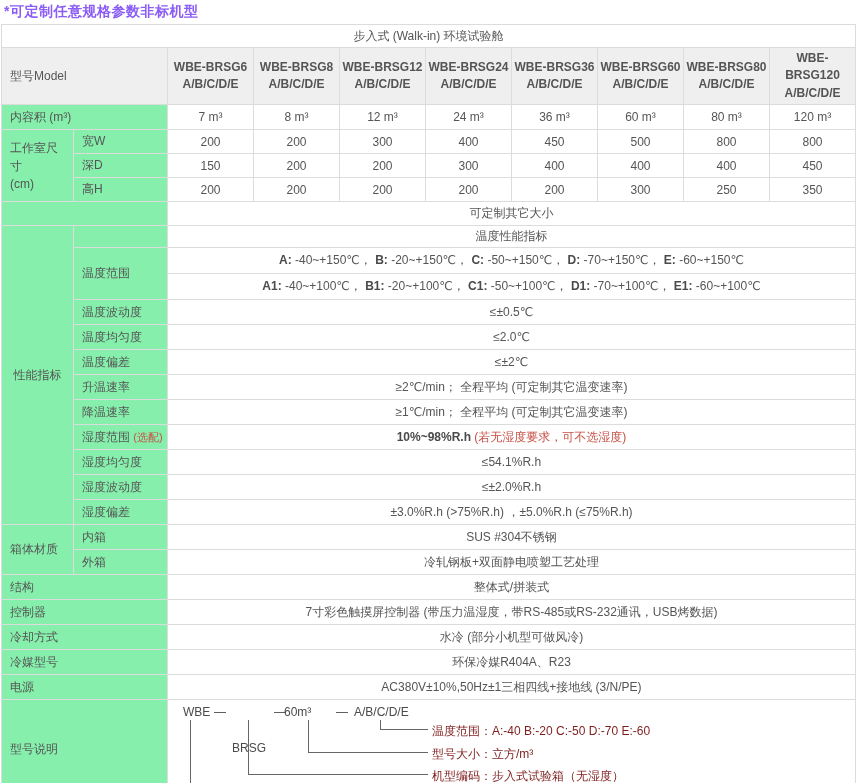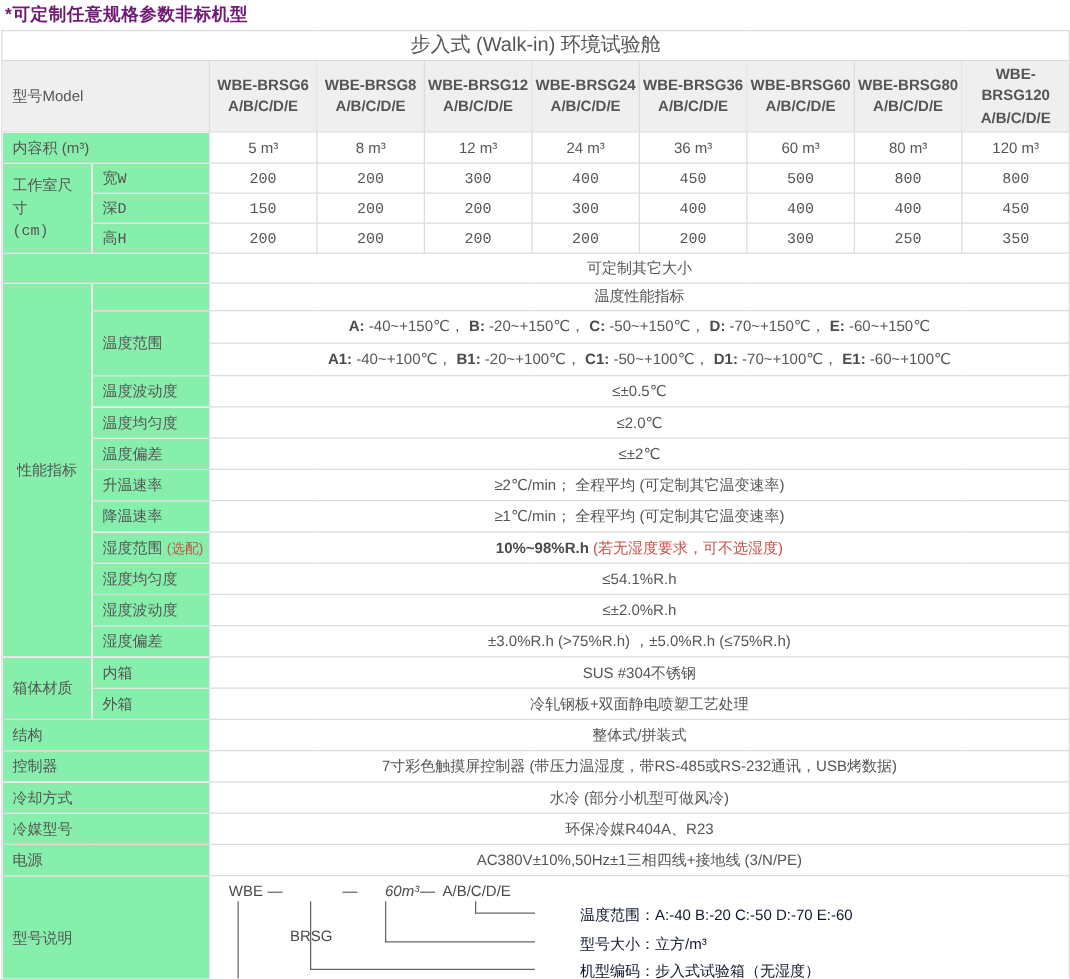--- a/index.html
+++ b/index.html
@@ -1,37 +1,37 @@
 <!DOCTYPE html>
 <html><head>
 <meta charset="utf-8">
 <style>
   * { box-sizing: border-box; }
   html,body { margin:0; padding:0; background:#fff; }
   body { font-family:"Liberation Sans","DejaVu Sans",sans-serif; color:#555; }
   .page { position:relative; width:856px; height:783px; background:#fff; overflow:hidden; }
-  .heading { position:absolute; top:3px; left:4px; font-size:14px; font-weight:bold; color:#701a75; letter-spacing:0.5px;text-align:center; }
+  .heading { position:absolute; top:3px; left:4px; font-size:14px; font-weight:bold; color:#8b5cf6; letter-spacing:0.5px;text-align:center; }
   table.spec { position:absolute; top:24px; left:1px; width:854px; border-collapse:collapse; table-layout:fixed; font-size:12px; }
   table.spec td { border:1px solid #dcdcdc; padding:1px 4px; color:#555; overflow:hidden; }
   .lab { background:#86efac; padding-left:8px !important; }
   .c { text-align:center; }
-  .title-cell { text-align:center; font-size:16px; color:#4f4f4f; background:#fff; }
+  .title-cell { text-align:center; font-size:12px; color:#4f4f4f; background:#fff; }
   .grayrow td { background:#efefef; }
   .mhead { font-weight:bold; color:#4a4a4a; line-height:1.45; padding:2px 1px !important; }
   .red { color:#c75046; }
   .bseg { font-weight:bold; color:#4a4a4a; }
   .smallred { color:#c75046; font-size:11px; }
   .h-title { height:23px; } .h-model { height:41px; } .h25 { height:25px; }
-  .h24 { height:24px;font-family:Liberation Mono, monospace; } .h22 { height:22px; } .h26 { height:26px; }
+  .h24 { height:24px; } .h22 { height:22px; } .h26 { height:26px; }
   .h-expl { height:100px; }
   .expl-cell { padding:0 !important; }
   .diagram { position:relative; width:100%; height:98px; font-size:12px; color:#4a4a4a; }
   .fpart { position:absolute; top:4px; white-space:nowrap; }
   .elbow { position:absolute; border-left:1px solid #666; border-bottom:1px solid #666; }
-  .note { position:absolute; left:264px; white-space:nowrap; color:#0f172a;margin-left:32px; }
+  .note { position:absolute; left:264px; white-space:nowrap; color:#7f1d1d; }
   .two-line { line-height:1.5; }
 </style>
 </head>
 <body>
 
 <div class="page">
   <div class="heading">*可定制任意规格参数非标机型</div>
 
   <table class="spec">
     <colgroup>
@@ -83,21 +83,21 @@
         <div>A/B/C/D/E</div>
       </td>
       <td class="c mhead">
         <div>WBE-BRSG120</div>
         <div>A/B/C/D/E</div>
       </td>
     </tr>
 
     <tr class="h25">
       <td colspan="2" class="lab">内容积 (m³)</td>
-      <td class="c">5 m³</td>
+      <td class="c">7 m³</td>
       <td class="c">8 m³</td>
       <td class="c">12 m³</td>
       <td class="c">24 m³</td>
       <td class="c">36 m³</td>
       <td class="c">60 m³</td>
       <td class="c">80 m³</td>
       <td class="c">120 m³</td>
     </tr>
 
     <tr class="h24">
@@ -228,21 +228,21 @@
     </tr>
 
     <tr class="h-expl">
       <td colspan="2" class="lab">型号说明</td>
       <td colspan="8" class="expl-cell">
         <div class="diagram">
           <span class="fpart" style="left:15px;">WBE</span>
           <span class="fpart" style="left:46px;">—</span>
           <span class="fpart" style="left:64px;margin-top:36px;">BRSG</span>
           <span class="fpart" style="left:106px;">—</span>
-          <span class="fpart" style="left:140px;font-style:italic;">60m³</span>
+          <span class="fpart" style="left:116px;">60m³</span>
           <span class="fpart" style="left:168px;">—</span>
           <span class="fpart" style="left:186px;">A/B/C/D/E</span>
 
           <div class="elbow" style="left:212px; top:19px; width:48px;  height:10px;"></div>
           <div class="elbow" style="left:140px; top:19px; width:120px; height:33px;"></div>
           <div class="elbow" style="left:80px;  top:19px; width:180px; height:55px;"></div>
           <div class="elbow" style="left:22px;  top:19px; width:238px; height:75px;"></div>
 
           <span class="note" style="top:22px;">温度范围：A:-40  B:-20  C:-50  D:-70  E:-60</span>
           <span class="note" style="top:45px;">型号大小：立方/m³</span>

